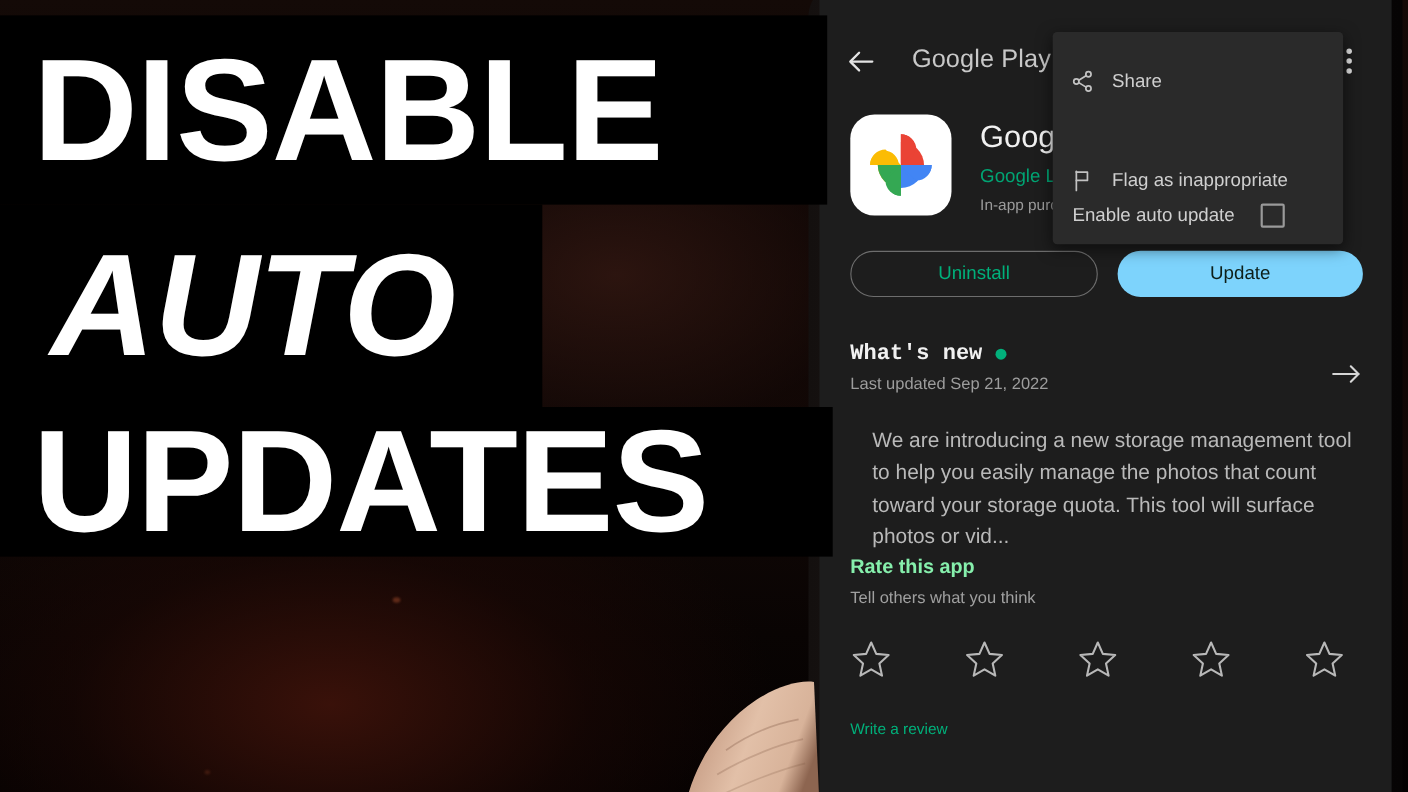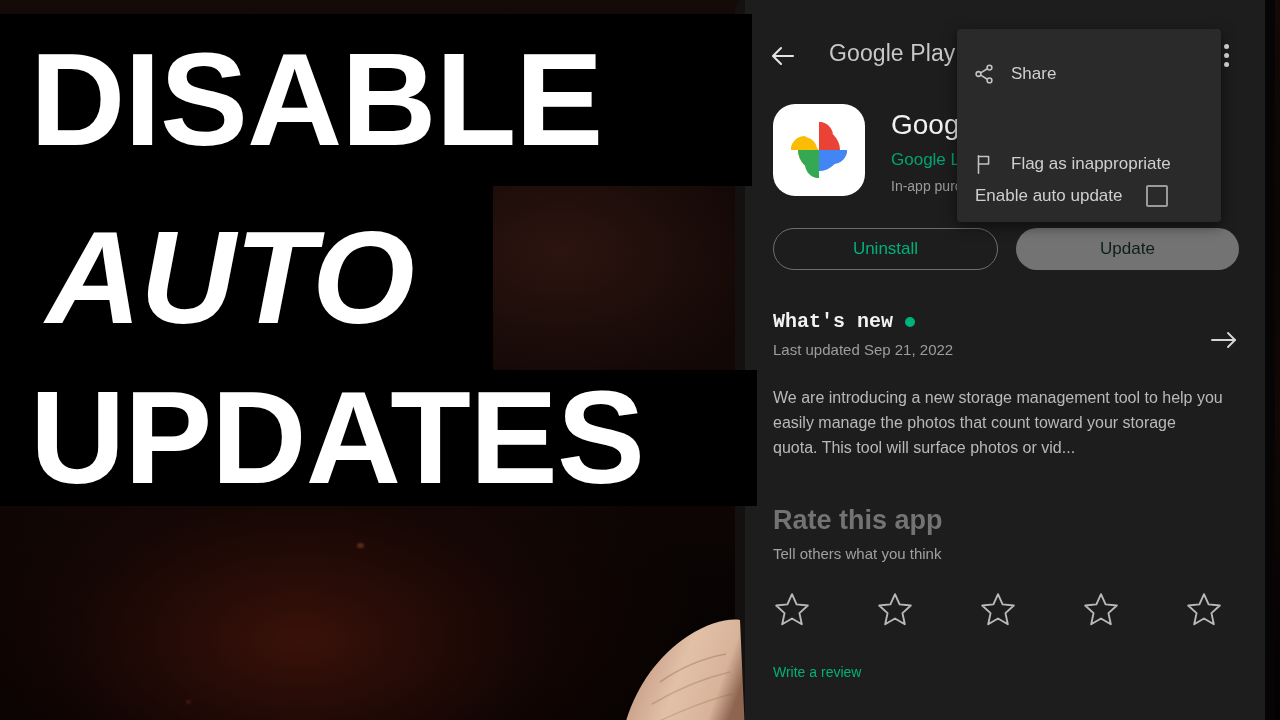--- a/index.html
+++ b/index.html
@@ -167,21 +167,21 @@
     justify-content: center;
     font-size: 17px;
     box-sizing: border-box;
   }
   .btn-uninstall {
     border: 1px solid #6d6d6d;
     color: #00b07a;
     background: transparent;
   }
   .btn-update {
-    background: #737373;
+    background: #7dd3fc;
     color: #0d1f19;
     border: none;
   }
 
   
   .whats-new {
     position: absolute;
     left: 28px;
     top: 310px;
     width: 466px;
@@ -208,38 +208,39 @@
     right: 0;
     top: 18px;
     color: #d6d6d6;
   }
   .wn-sub {
     font-size: 15px;
     color: #9d9d9d;
     margin-top: 8px;
   }
   .wn-body {
-    font-size: 16px;
+    font-size: 19px;
     color: #b9b9b9;
     margin-top: 28px;
     line-height: 1.55;
     width: 450px;
+    margin-left: 20px;
   }
 
   
   .rate-sec {
     position: absolute;
     left: 28px;
     top: 505px;
     width: 466px;
   }
   .rate-title {
-    font-size: 27px;
+    font-size: 18px;
     font-weight: bold;
-    color: #737373;
+    color: #86efac;
   }
   .rate-sub {
     font-size: 15px;
     color: #a0a0a0;
     margin-top: 9px;
   }
   .stars {
     display: flex;
     justify-content: space-between;
     margin-top: 28px;

